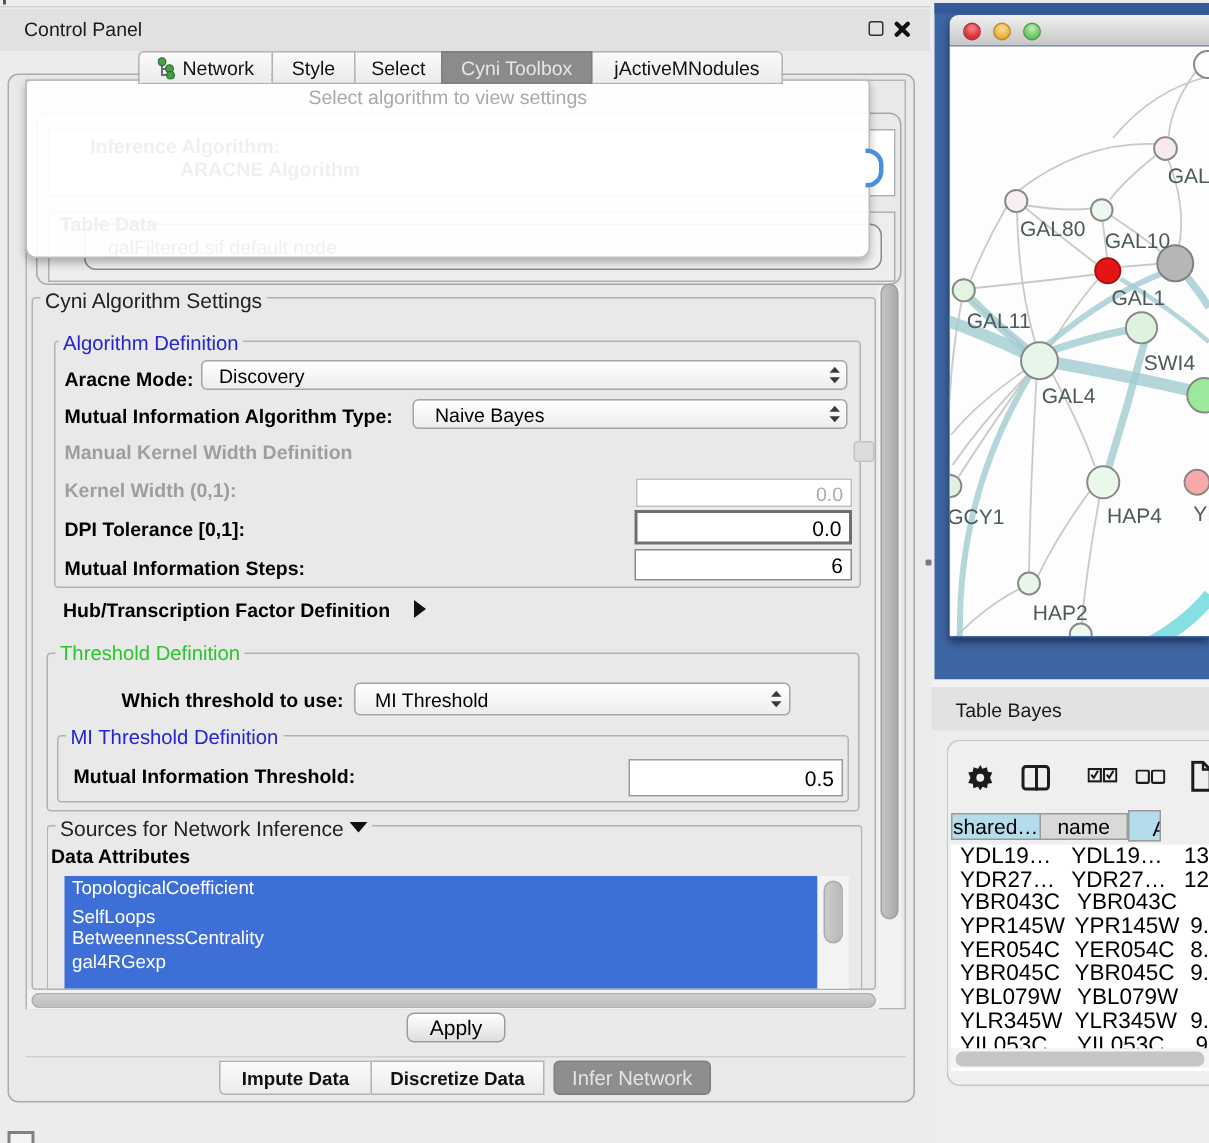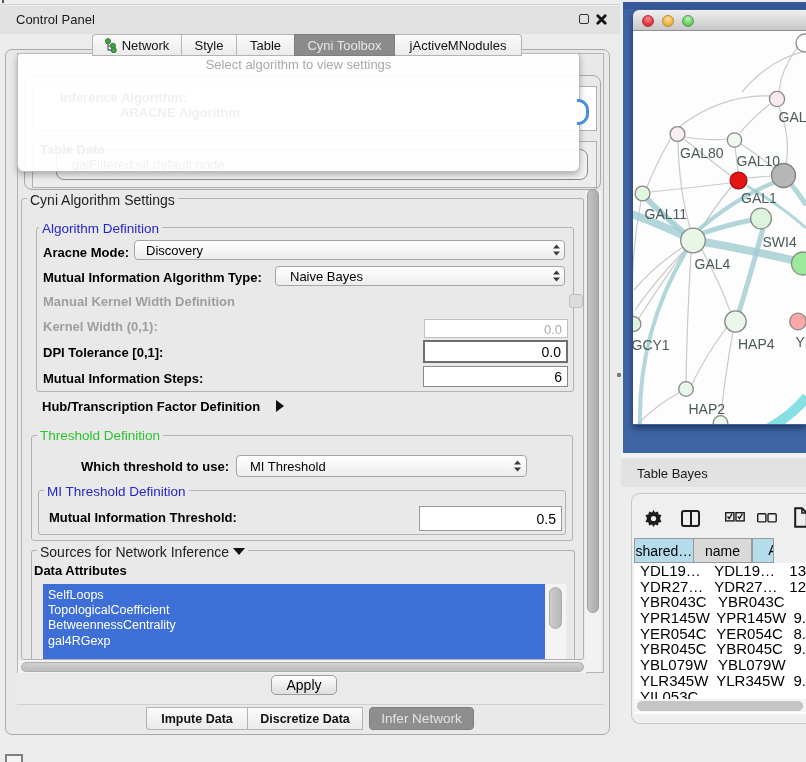--- a/index.html
+++ b/index.html
@@ -24,21 +24,21 @@
 <div class="abs" style="left:92px;top:34px;height:22px;display:flex;font-size:13px;z-index:5;">
   <div style="width:89px;background:linear-gradient(#fbfbfb,#ebebeb);border:1px solid #b3b3b3;border-right:none;border-radius:4px 0 0 0;display:flex;align-items:center;justify-content:center;color:#111;">
     <svg width="13" height="15" viewBox="0 0 13 15" style="margin-right:4px;">
         <path d="M3 4 L3 12 L8 12 M3 8 L7 8" stroke="#607080" stroke-width="1.3" fill="none"></path>
         <circle cx="3" cy="3.2" r="2.6" fill="#45a045" stroke="#2e7030" stroke-width="0.8"></circle>
         <circle cx="8" cy="7.8" r="2.6" fill="#45a045" stroke="#2e7030" stroke-width="0.8"></circle>
         <circle cx="8.7" cy="12.2" r="2.6" fill="#45a045" stroke="#2e7030" stroke-width="0.8"></circle>
       </svg>
     Network</div>
   <div style="width:55px;background:linear-gradient(#fbfbfb,#ebebeb);border:1px solid #b3b3b3;border-right:none;display:flex;align-items:center;justify-content:center;color:#111;">Style</div>
-  <div style="width:58px;background:linear-gradient(#fbfbfb,#ebebeb);border:1px solid #b3b3b3;border-right:none;display:flex;align-items:center;justify-content:center;color:#111;">Table</div>
+  <div style="width:58px;background:linear-gradient(#fbfbfb,#ebebeb);border:1px solid #b3b3b3;border-right:none;display:flex;align-items:center;justify-content:center;color:#111;">Select</div>
   <div style="width:101px;background:#8b8b8b;border:1px solid #7e7e7e;display:flex;align-items:center;justify-content:center;color:#e6e6e6;">Cyni Toolbox</div>
   <div style="width:127px;background:linear-gradient(#fbfbfb,#ebebeb);border:1px solid #b3b3b3;border-left:none;border-radius:0 4px 0 0;display:flex;align-items:center;justify-content:center;color:#111;">jActiveMNodules</div>
 </div>
 
 <div class="abs" style="left:5px;top:49px;width:605px;height:686px;background:#e9e9e9;border:1px solid #a9a9a9;border-radius:7px;"></div>
 <div class="abs" style="left:17px;top:53px;width:587px;height:620px;background:#e9e9e9;border:1px solid #b4b4b4;"></div>
 
 <div class="abs" style="left:24px;top:75px;width:577px;height:115px;border:1px solid #a8a8a8;border-radius:8px;background:#e9e9e9;"></div>
 <div class="abs" style="left:32px;top:86px;width:565px;height:45px;border:1px solid #b0b0b0;background:#fff;"></div>
 <div class="abs" style="left:430px;top:99px;width:159px;height:26px;border:3.5px solid #4a90d8;border-radius:11px;background:#fff;z-index:3;clip-path:inset(-2px -2px -2px 147px);"></div>
@@ -105,22 +105,22 @@
 <div class="abs" style="left:38px;top:490px;width:528px;height:45px;border:1px solid #b2b2b2;border-radius:3px;"></div>
 <div class="abs" style="left:44px;top:484px;background:#e9e9e9;padding:0 3px;font-size:13.5px;color:#2525cd;">MI Threshold Definition</div>
 <div class="abs b" style="left:49px;top:510px;font-size:13px;color:#000;">Mutual Information Threshold:</div>
 <div class="abs" style="left:419px;top:506px;width:143px;height:25px;background:#fff;border:1px solid #999;font-size:14px;color:#000;text-align:right;padding:4px 5px 0 0;">0.5</div>
 
 <div class="abs" style="left:31px;top:550px;width:544px;height:110px;border:1px solid #b2b2b2;border-radius:3px 3px 0 0;border-bottom:none;"></div>
 <div class="abs" style="left:37px;top:544px;background:#e9e9e9;padding:0 3px;font-size:14px;color:#222;">Sources for Network Inference <span style="display:inline-block;vertical-align:2px;width:0;height:0;border-left:6.5px solid transparent;border-right:6.5px solid transparent;border-top:7px solid #111;"></span></div>
 <div class="abs b" style="left:34px;top:563px;font-size:13px;color:#000;">Data Attributes</div>
 
 <div class="abs" style="left:42.5px;top:584px;width:502.5px;height:75px;background:#3e6fd6;overflow:hidden;font-size:12.5px;color:#fff;">
+  <div style="padding:1px 0 0 5.5px;height:15.7px;">TopologicalCoefficient</div>
   <div style="padding:4px 0 0 5.5px;height:17.5px;">SelfLoops</div>
-  <div style="padding:1px 0 0 5.5px;height:15.7px;">TopologicalCoefficient</div>
   <div style="padding:1px 0 0 5.5px;height:15.7px;">BetweennessCentrality</div>
   <div style="padding:1px 0 0 5.5px;height:15.7px;">gal4RGexp</div>
 </div>
 <div class="abs" style="left:545px;top:584px;width:21px;height:75px;background:#f4f4f4;"></div>
 <div class="abs" style="left:549px;top:587px;width:13px;height:42px;background:linear-gradient(90deg,#cdcdcd,#b8b8b8);border:1px solid #ababab;border-radius:7px;"></div>
 
 <div class="abs" style="left:18px;top:660px;width:568px;height:13px;background:#f2f2f2;"></div>
 <div class="abs" style="left:21px;top:661.5px;width:563px;height:10px;background:linear-gradient(#d0d0d0,#bdbdbd);border:1px solid #aeaeae;border-radius:5px;"></div>
 
 <div class="abs" style="left:17px;top:673px;width:587px;height:32px;background:#eaeaea;border-bottom:1px solid #cfcfcf;"></div>
@@ -245,21 +245,21 @@
   </svg>
 <svg class="abs" style="left:757px;top:513px;" width="20" height="10" viewBox="0 0 20 10">
     <rect x="0.7" y="0.7" width="8.2" height="8.2" fill="none" stroke="#1c1c1c" stroke-width="1.4" rx="1"></rect>
     <rect x="11" y="0.7" width="8.2" height="8.2" fill="none" stroke="#1c1c1c" stroke-width="1.4" rx="1"></rect>
   </svg>
 <svg class="abs" style="left:794px;top:507px;" width="14" height="21" viewBox="0 0 14 21">
     <path d="M1.2 1.2 L8 1.2 L12.8 6 L12.8 19.8 L1.2 19.8 Z" fill="none" stroke="#1c1c1c" stroke-width="2"></path>
     <path d="M8 1.2 L8 6 L12.8 6" fill="none" stroke="#1c1c1c" stroke-width="1.6"></path>
   </svg>
 
-<div class="abs" style="left:634px;top:538px;width:140px;height:25px;display:flex;font-size:14px;color:#000;">
+<div class="abs" style="left:634px;top:538px;width:140px;height:25px;display:flex;font-size:14px;color:#000;align-items:center;">
   <div style="width:75px;background:#b5dcea;border:1px solid #9a9a9a;display:flex;align-items:center;justify-content:center;">shared…</div>
   <div style="width:74px;background:#d9d9d9;border:1px solid #9a9a9a;border-left:none;display:flex;align-items:center;justify-content:center;">name</div>
   <div style="width:23px;background:#b5dcea;border:1px solid #9a9a9a;border-left:1px solid #9a9a9a;overflow:hidden;padding:3px 0 0 15px;">A</div>
 </div>
 
 <div class="abs" style="left:634px;top:563px;width:172px;height:136px;background:#fff;overflow:hidden;font-size:15px;color:#000;line-height:15.7px;">
   <div style="display:flex;height:15.7px;">
       <div style="width:84px;padding-left:6px;">YDL19…</div>
       <div style="width:79px;">YDL19…</div>
       <div>13</div>
@@ -292,21 +292,21 @@
   <div style="display:flex;height:15.7px;">
       <div style="width:84px;padding-left:6px;">YBL079W</div>
       <div style="width:79px;">YBL079W</div>
       <div></div>
     </div>
   <div style="display:flex;height:15.7px;">
       <div style="width:84px;padding-left:6px;">YLR345W</div>
       <div style="width:79px;">YLR345W</div>
       <div>9.</div>
     </div>
-  <div style="display:flex;height:15.7px;flex-direction:column;">
+  <div style="display:flex;height:15.7px;">
       <div style="width:84px;padding-left:6px;">YIL053C</div>
       <div style="width:79px;">YIL053C</div>
       <div>9</div>
     </div>
 </div>
 
 <div class="abs" style="left:634px;top:699px;width:172px;height:13px;background:#f5f5f5;"></div>
 <div class="abs" style="left:637px;top:700.5px;width:166px;height:10px;background:#c5c5c5;border-radius:5px;"></div>
 <div class="abs" style="left:634px;top:712px;width:172px;height:2px;background:#fff;"></div>
 

